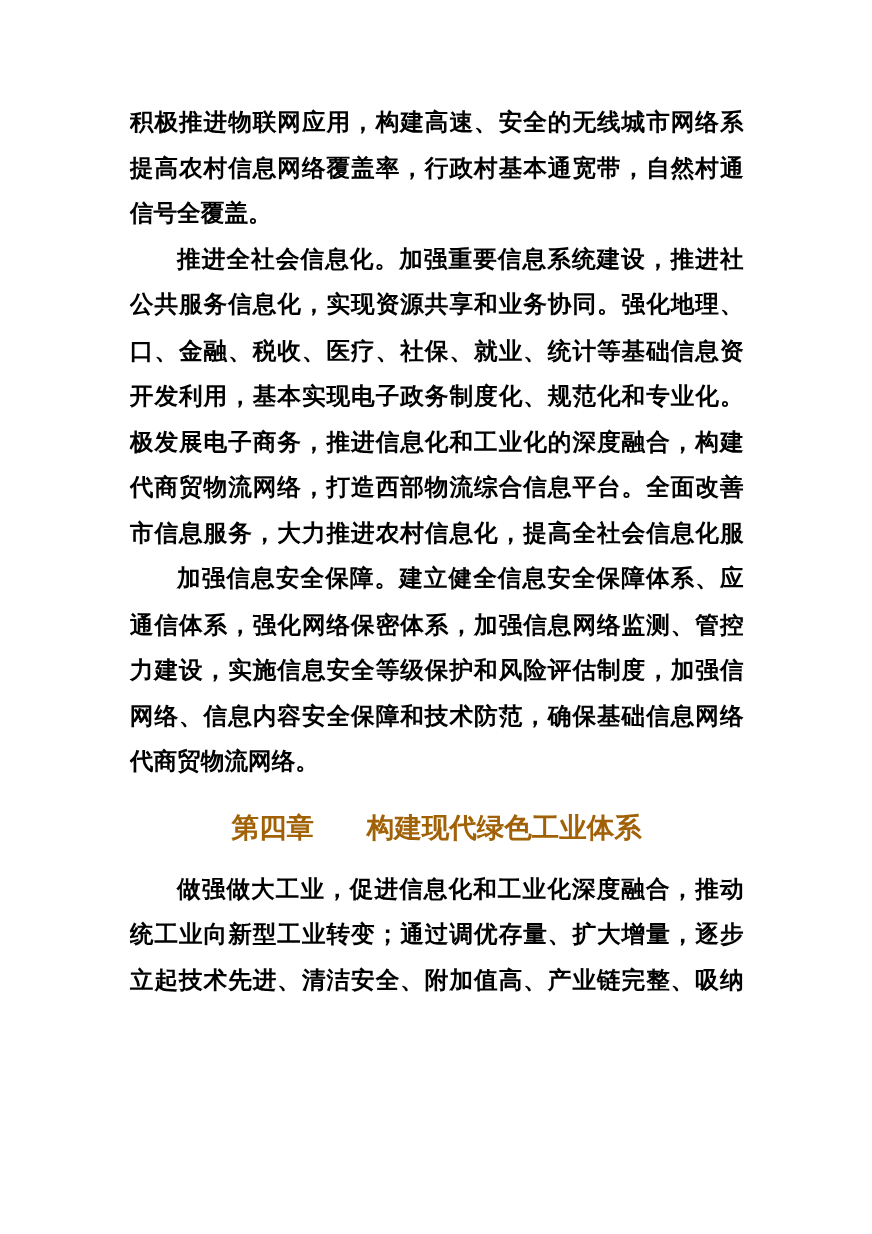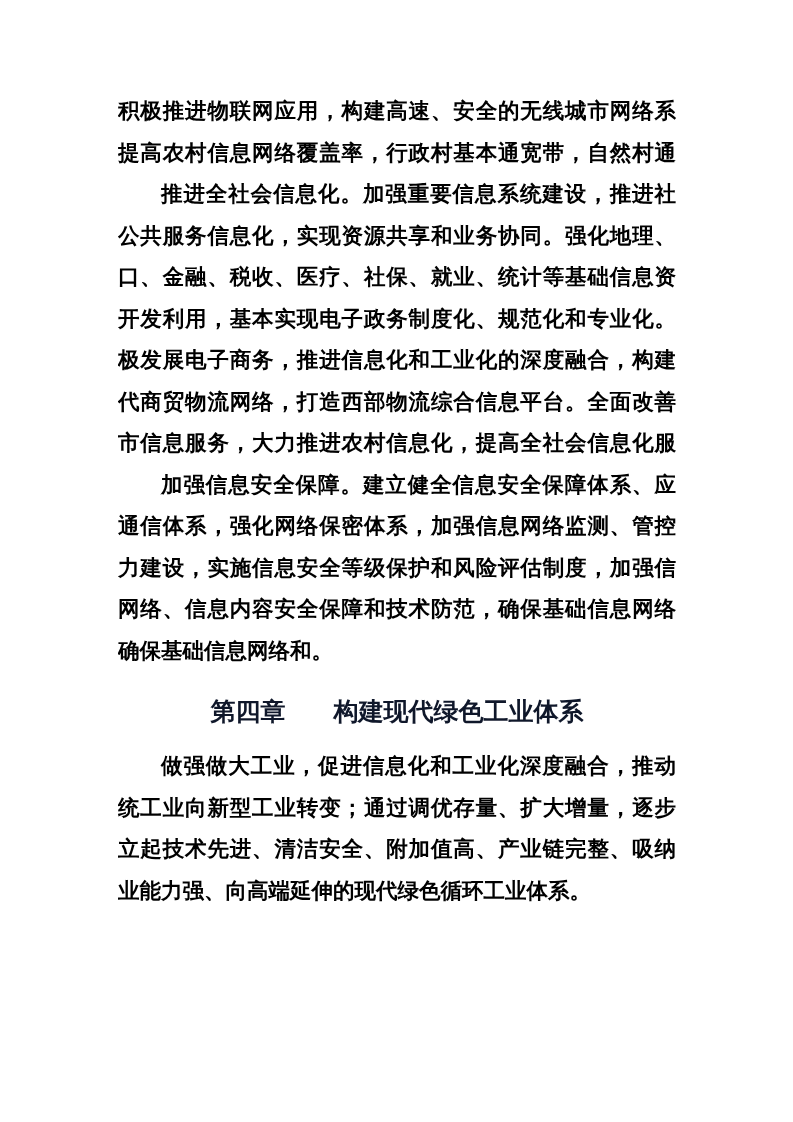--- a/index.html
+++ b/index.html
@@ -46,53 +46,53 @@
     text-indent: 43px;
   }
   .chapter-heading {
     font-size: 25px;
     font-weight: 700;
     line-height: 48px;
     height: 48px;
     margin: 16px 0 10px 0;
     text-align: center;
     white-space: nowrap;
-    color: #0f172a;
+    color: #a16207;
   }
   .chapter-gap {
     display: inline-block;
     width: 48px;
   }
 </style>
 </head>
 <body>
 
 <div class="page">
   <div class="doc-content" id="doc-content">
       <div class="para">
         <div class="line full">积极推进物联网应用，构建高速、安全的无线城市网络系统。</div>
         <div class="line full">提高农村信息网络覆盖率，行政村基本通宽带，自然村通信</div>
+        <div class="line">信号全覆盖。</div>
       </div>
       <div class="para">
         <div class="line full indent">推进全社会信息化。加强重要信息系统建设，推进社会</div>
         <div class="line full">公共服务信息化，实现资源共享和业务协同。强化地理、人</div>
         <div class="line full">口、金融、税收、医疗、社保、就业、统计等基础信息资源</div>
         <div class="line full">开发利用，基本实现电子政务制度化、规范化和专业化。积</div>
         <div class="line full">极发展电子商务，推进信息化和工业化的深度融合，构建现</div>
         <div class="line full">代商贸物流网络，打造西部物流综合信息平台。全面改善城</div>
         <div class="line full">市信息服务，大力推进农村信息化，提高全社会信息化服务</div>
       </div>
       <div class="para">
         <div class="line full indent">加强信息安全保障。建立健全信息安全保障体系、应急</div>
         <div class="line full">通信体系，强化网络保密体系，加强信息网络监测、管控能</div>
         <div class="line full">力建设，实施信息安全等级保护和风险评估制度，加强信息</div>
         <div class="line full">网络、信息内容安全保障和技术防范，确保基础信息网络和</div>
-        <div class="line">确保基础信息网络和。</div>
+        <div class="line">代商贸物流网络。</div>
       </div>
       <div class="chapter-heading"><span>第四章</span><span class="chapter-gap"></span><span>构建现代绿色工业体系</span></div>
       <div class="para">
         <div class="line full indent">做强做大工业，促进信息化和工业化深度融合，推动传</div>
         <div class="line full">统工业向新型工业转变；通过调优存量、扩大增量，逐步建</div>
         <div class="line full">立起技术先进、清洁安全、附加值高、产业链完整、吸纳就</div>
-        <div class="line">业能力强、向高端延伸的现代绿色循环工业体系。</div>
       </div>
     </div>
 </div>
 
 </body></html>

